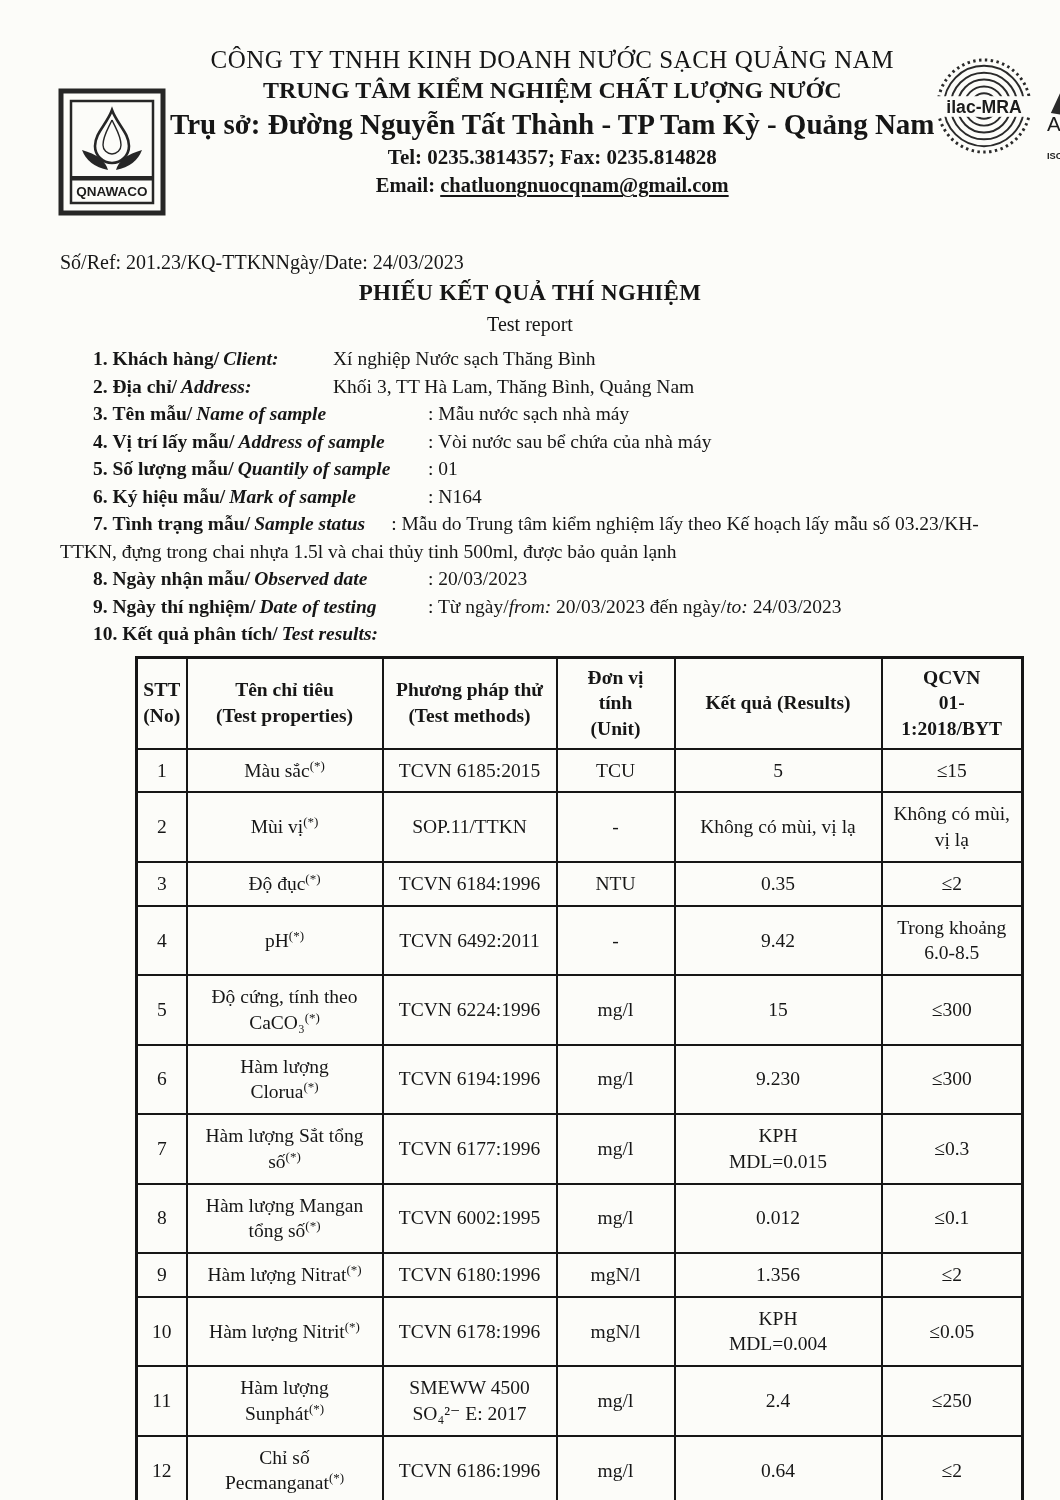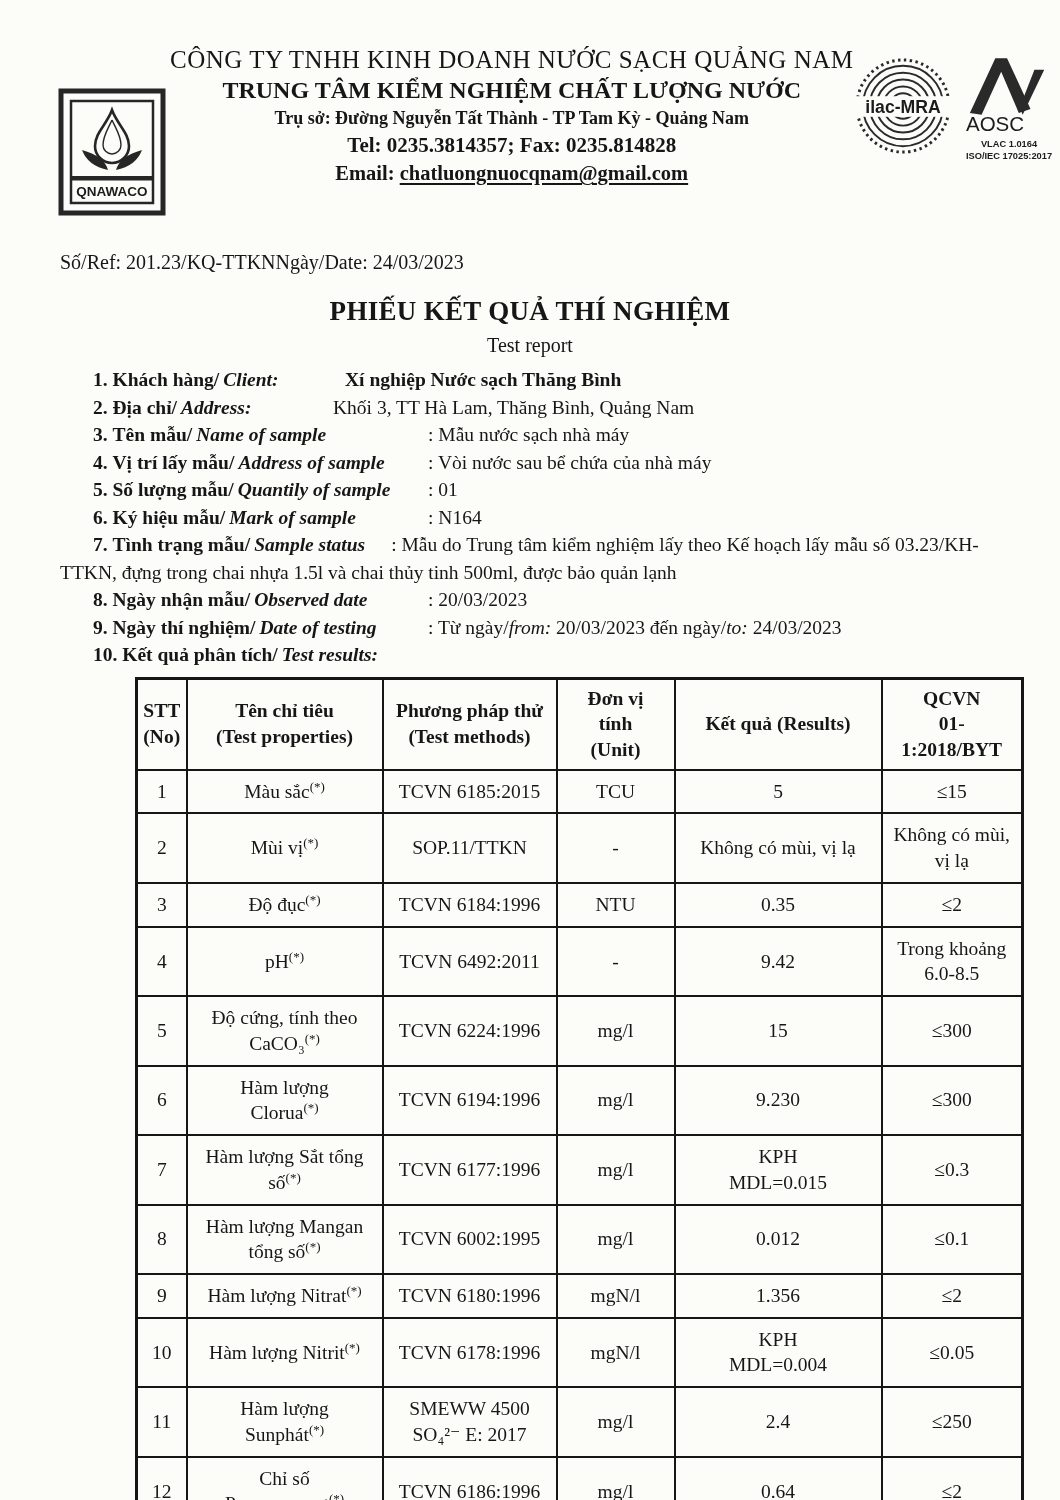--- a/index.html
+++ b/index.html
@@ -12,43 +12,43 @@
     font-family: "Liberation Serif", "DejaVu Serif", serif;
     font-size: 19.5px;
     overflow: hidden;
   }
   
   .header-row { display:flex; padding: 44px 22px 0 58px; }
   .stamp-wrap { width: 112px; flex: 0 0 112px; margin-top: 44px; }
   .header-center { flex: 1; text-align: center; padding-top: 2px; }
   .h-line1 { font-size: 25px; letter-spacing: 0.5px; white-space: nowrap; }
   .h-line2 { font-size: 24px; font-weight: bold; margin-top: 3px; white-space: nowrap; }
-  .h-line3 { font-size: 18px; font-weight: bold; margin-top: 4px; white-space: nowrap; }
+  .h-line3 { font-size: 29px; font-weight: bold; margin-top: 4px; white-space: nowrap; }
   .h-line4 { font-size: 21px; font-weight: bold; margin-top: 4px; }
   .h-line5 { font-size: 20.5px; font-weight: bold; margin-top: 4px; }
   .email-link { color: inherit; text-decoration: underline; text-underline-offset: 3px; cursor: pointer; }
   .header-logos { width: 200px; flex: 0 0 200px; margin-top: 10px; text-align: center; }
   .logo-pair { display: flex; align-items: flex-start; justify-content: space-between; gap: 4px; }
   svg text { font-family: "Liberation Sans", "DejaVu Sans", sans-serif; fill: #1c1c1c; }
   
   .ref-row { display: flex; justify-content: flex-start; margin: 30px 50px 0 60px; font-size: 20px; }
   
-  .title { text-align: center; font-weight: bold; font-size: 27px; margin-top: 22px; letter-spacing: 0.3px; }
+  .title { text-align: center; font-weight: bold; font-size: 23px; margin-top: 6px; letter-spacing: 0.3px; }
   .subtitle { text-align: center; font-weight: normal; font-size: 20px; margin-top: 7px; }
   
   .info { margin: 9px 52px 0 60px; }
   .info-item { line-height: 27.5px; padding-left: 33px; }
   .info-item.flow { padding-left: 0; text-indent: 33px; }
   .lbl { display: inline-block; vertical-align: top; }
   .w240 { width: 240px; }
   .w335 { width: 335px; }
   b.vi { font-weight: bold; }
   .en { font-weight: bold; font-style: italic; margin-left: 4px; }
   .it { font-style: italic; }
-  .val-bold { font-weight: bold; margin-left: 12px; }
+  .val-bold { font-weight: normal; }
   .gap28 { margin-left: 26px; }
   
   table.results {
     border-collapse: collapse; table-layout: fixed;
     margin: 8px 0 0 135px; width: 886px;
     border: 3px solid #161616;
   }
   table.results td, table.results th {
     border: 2px solid #161616;
     text-align: center; vertical-align: middle;

